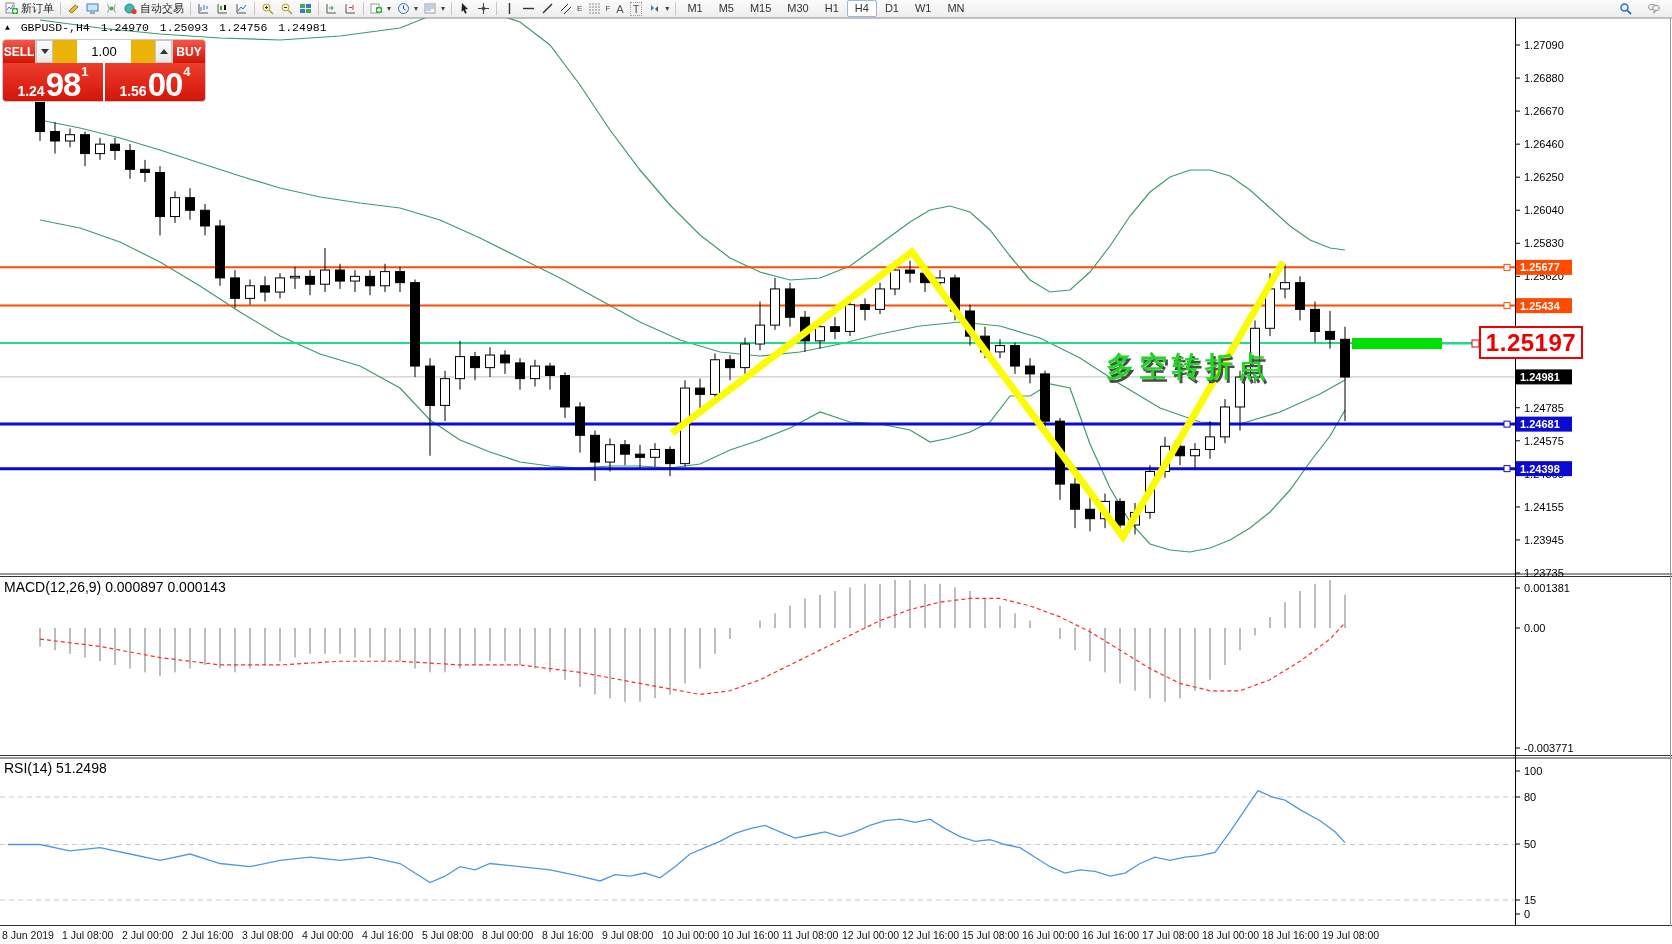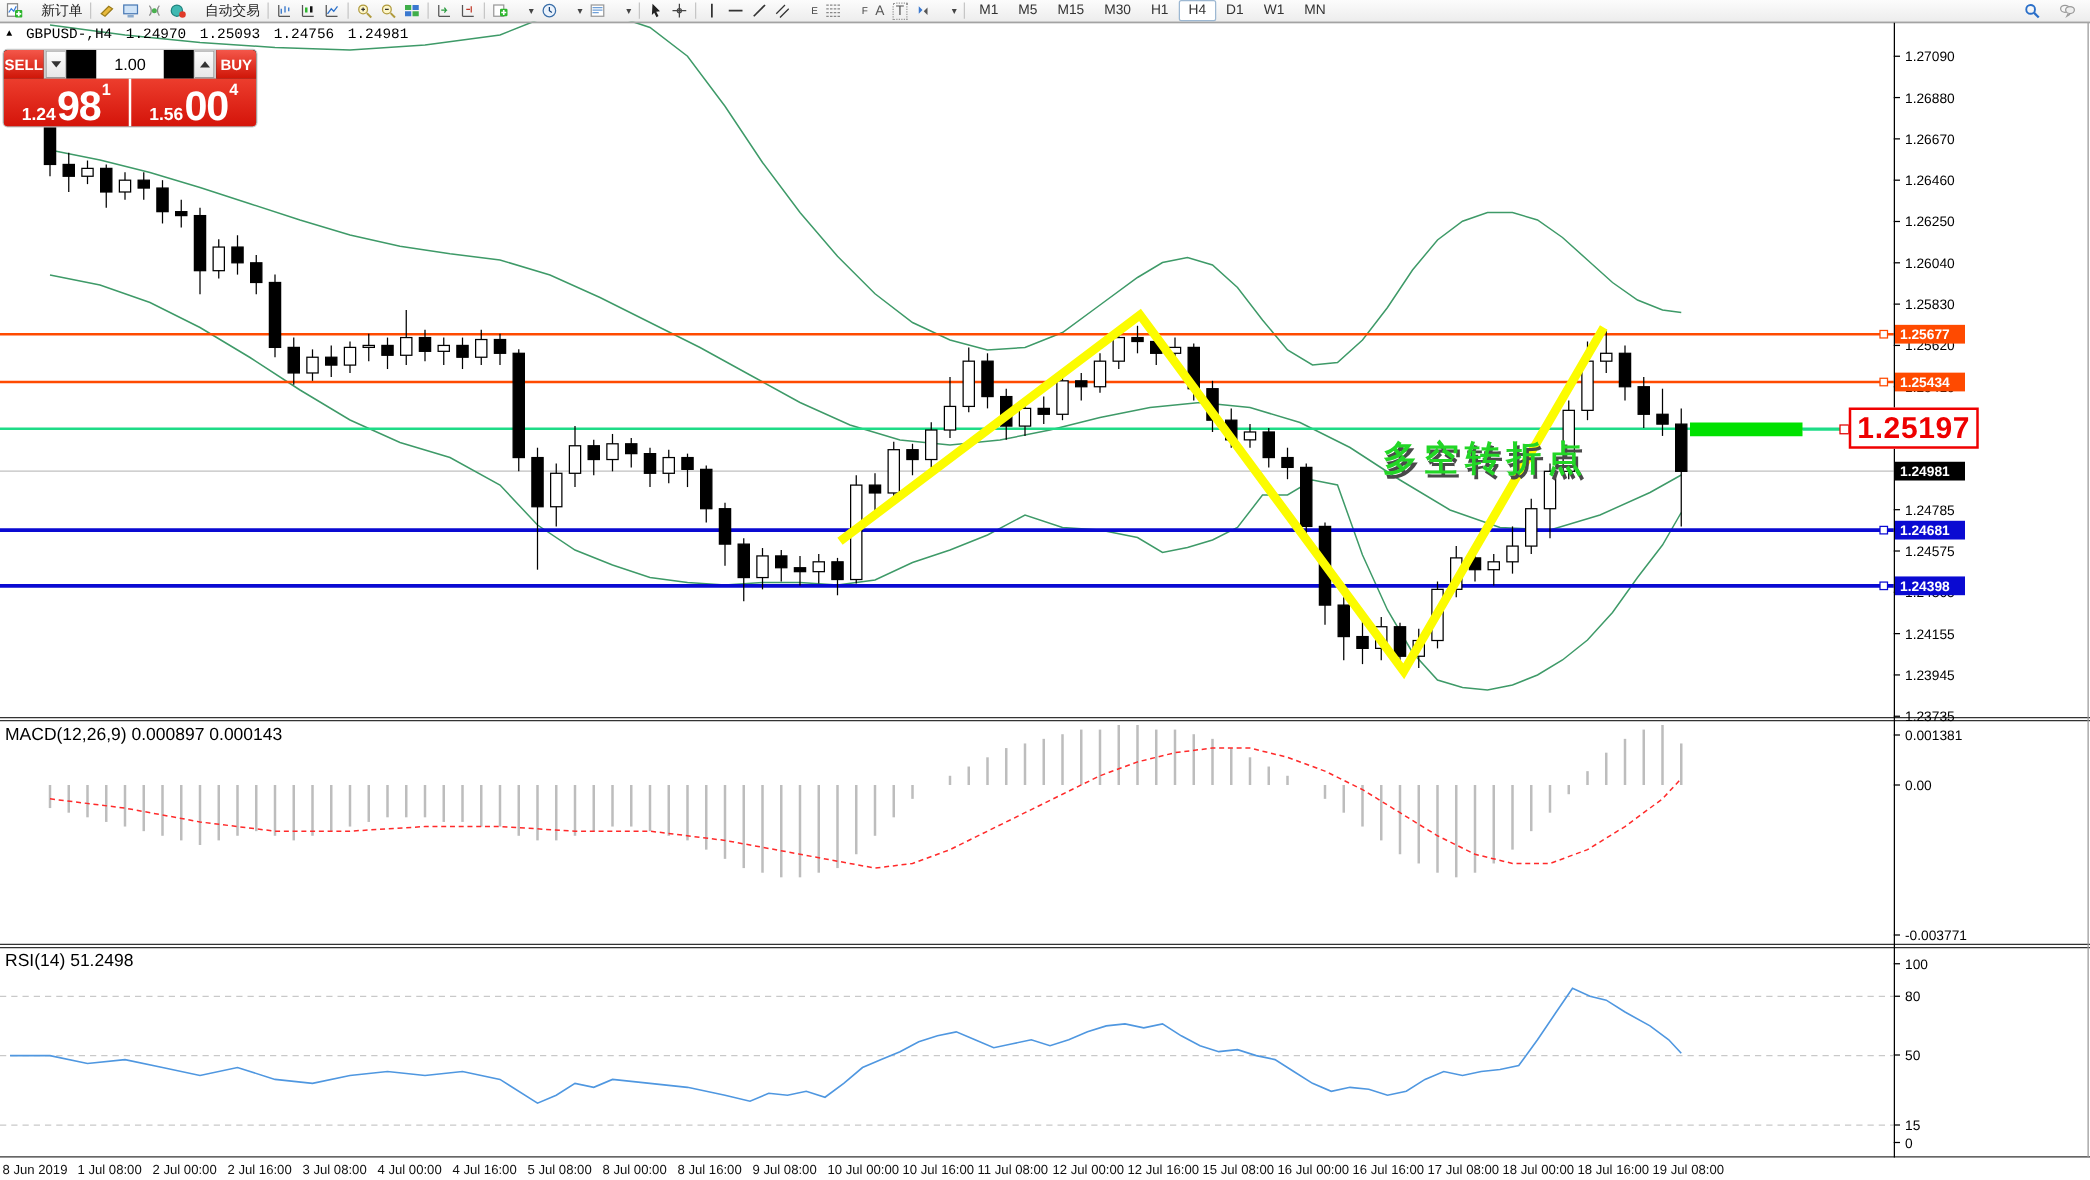--- a/index.html
+++ b/index.html
@@ -4,36 +4,36 @@
 <style>
   html,body{margin:0;padding:0;background:#fff;width:1672px;height:944px;overflow:hidden;
     font-family:"Liberation Sans",sans-serif;}
   #stage{position:relative;width:1672px;height:944px;background:#fff;}
   svg text{font-family:"Liberation Sans",sans-serif;}
 
   
   .toolbar{position:absolute;left:0;top:0;width:1672px;height:18px;z-index:30;
     background:linear-gradient(#fcfcfc,#ededed);border-bottom:1px solid #bdbdbd;
     display:flex;align-items:center;font-size:11px;color:#222;padding-left:2px;box-sizing:border-box;}
-  .tb-btn{height:16px;display:inline-flex;align-items:center;gap:15px;padding:0 3px;border-radius:2px;cursor:default;}
+  .tb-btn{height:16px;display:inline-flex;align-items:center;gap:3px;padding:0 3px;border-radius:2px;cursor:default;}
   .tb-sep{width:1px;height:13px;background:#c6c6c6;margin:0 3px;flex:0 0 auto;}
   .tb-ico{width:13px;height:13px;display:inline-block;flex:0 0 auto;}
   .dd{font-size:8px;color:#444;margin-left:1px;}
   .tf-btn{padding:0 7px;height:15px;line-height:15px;font-size:11px;color:#333;border:1px solid transparent;border-radius:2px;}
   .tf-btn.active{background:#fff;border-color:#9db8d2;}
   .tb-right{margin-left:auto;display:flex;align-items:center;margin-right:10px;gap:14px;}
 
   
   .chart-title{position:absolute;left:5px;top:21px;z-index:20;font-size:11.5px;color:#000;white-space:nowrap;font-family:Liberation Mono, monospace;}
   .chart-title .tri{font-size:8px;vertical-align:1px;margin-right:4px;}
   .chart-title span{margin-right:4px;}
 
   
   .trade-panel{position:absolute;left:2px;top:39px;width:204px;height:63px;z-index:25;
-    background:#000000;border:1px solid #c9c9c9;border-radius:4px;box-sizing:border-box;overflow:hidden;}
+    background:#eab308;border:1px solid #c9c9c9;border-radius:4px;box-sizing:border-box;overflow:hidden;}
   .tp-row1{display:flex;height:23px;}
   .tp-sell,.tp-buy{width:52px;border:none;color:#fff;font-weight:bold;font-size:12px;
     background:linear-gradient(#f4574a,#cf1507);cursor:pointer;padding:0;}
   .tp-sell{border-radius:3px 0 0 0;}
   .tp-buy{border-radius:0 3px 0 0;}
   .tp-vol{flex:1;display:flex;border-left:1px solid #ccc;border-right:1px solid #ccc;gap:24px;}
   .tp-spin{width:17px;background:linear-gradient(#fdfdfd,#e7e7e7);border:1px solid #c5c5c5;
     display:flex;align-items:center;justify-content:center;padding:0;cursor:pointer;}
   .arr-down{width:0;height:0;border-left:4px solid transparent;border-right:4px solid transparent;border-top:5px solid #333;}
   .arr-up{width:0;height:0;border-left:4px solid transparent;border-right:4px solid transparent;border-bottom:5px solid #333;}

